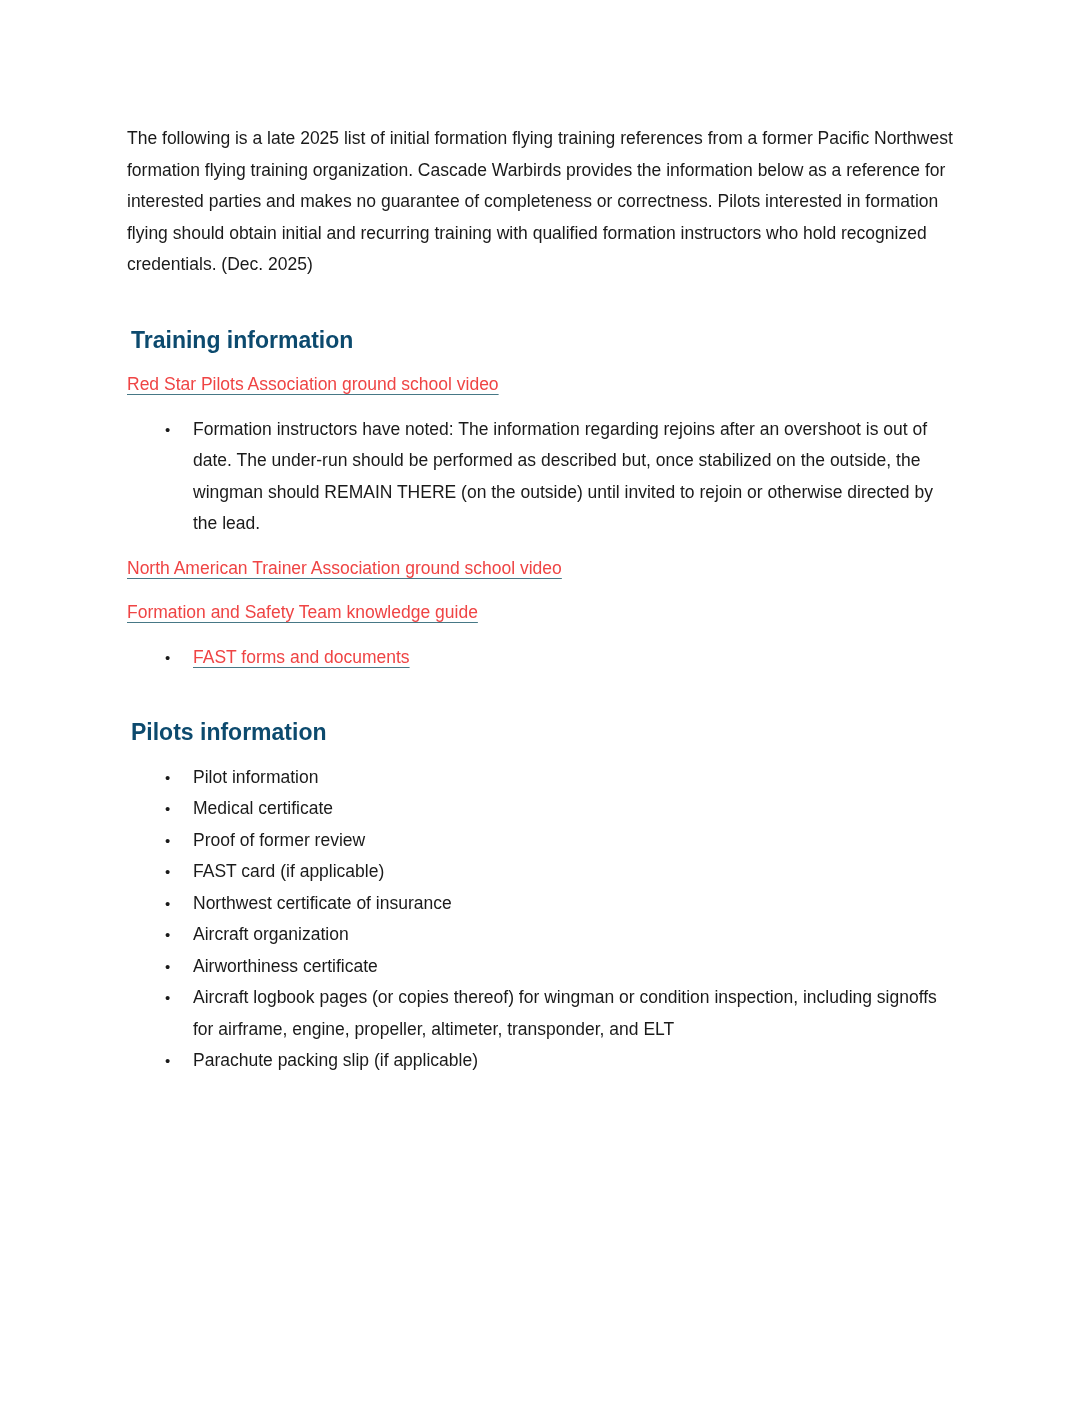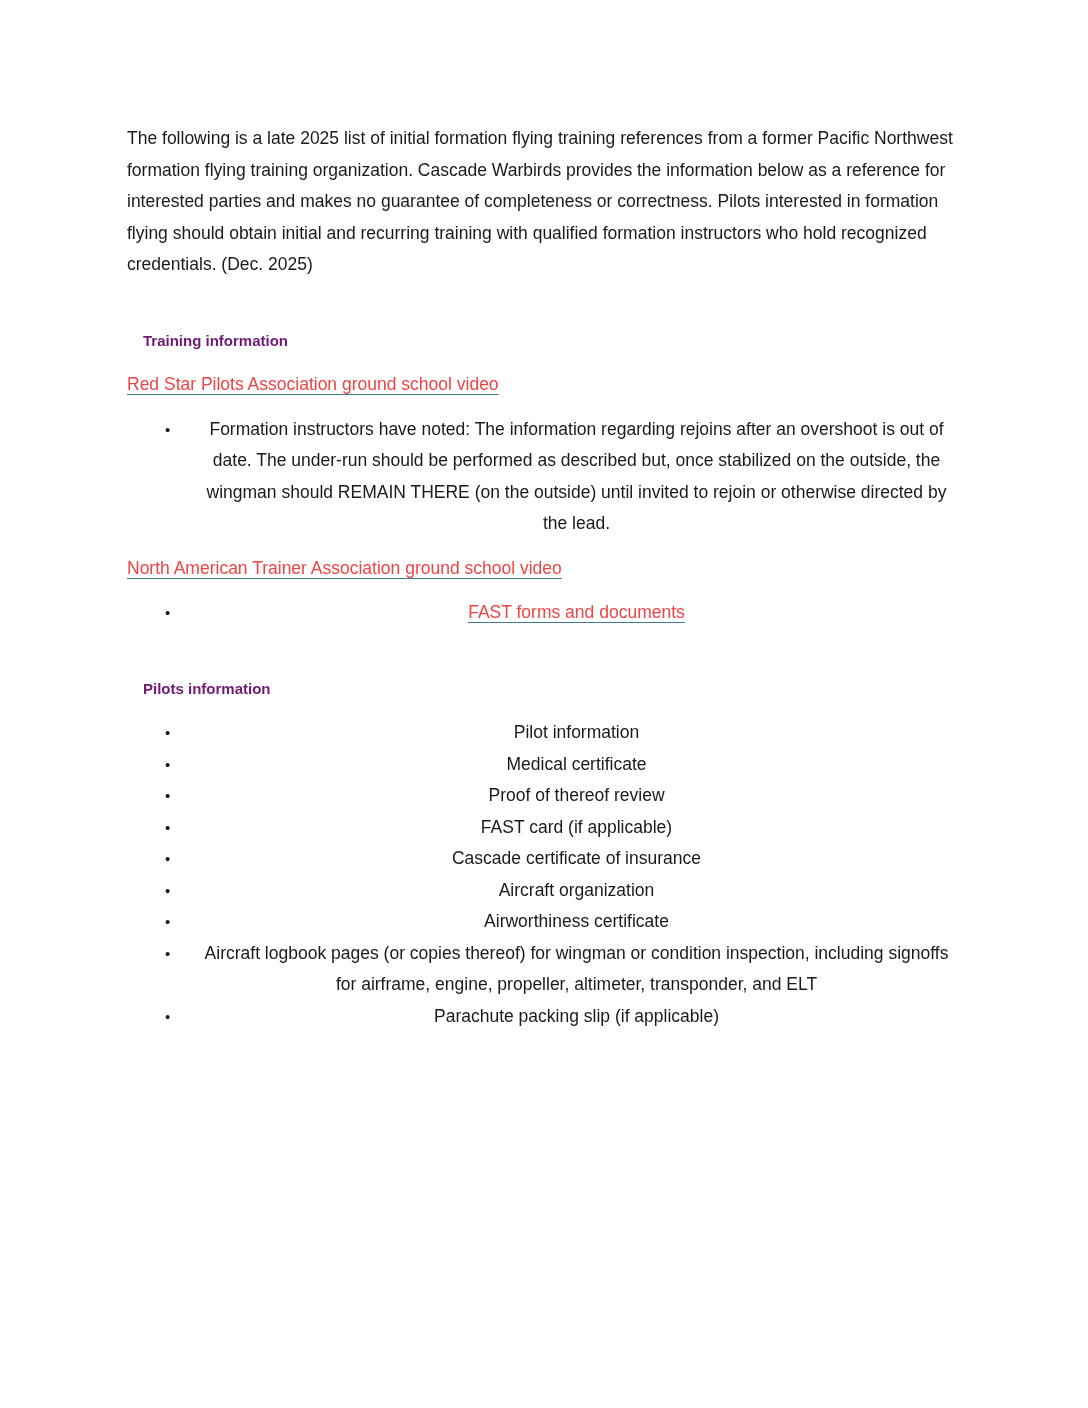--- a/index.html
+++ b/index.html
@@ -21,25 +21,25 @@
     padding: 123px 128px 4px 127px;
     background: #ffffff;
   }
   .body-text, .link-line {
     margin: 0 0 13px 0;
     font-size: 17.5px;
     line-height: 31.5px;
     font-weight: 400;
   }
   .heading {
-    margin: 44px 0 13px 16px;
-    font-size: 15px;
+    margin: 44px 0 13px 4px;
+    font-size: 23px;
     line-height: 31.5px;
     font-weight: 700;
-    color: #701a75;
+    color: #0c4a6e;
   }
   .doc-link {
     color: #ef4444;
     text-decoration: underline;
     text-decoration-color: #467886;
     text-underline-offset: 4px;
     text-decoration-thickness: 1px;
     cursor: pointer;
   }
   ul.bullet-list {
@@ -56,21 +56,20 @@
   }
   .bullet {
     flex: none;
     width: 28px;
     color: #1a1a1a;
     font-size: 15px;
     line-height: 31.5px;
   }
   .item-text {
     flex: 1 1 auto;
-    text-align: center;
   }
 </style>
 </head>
 <body>
 
 <div class="page">
 
   <p class="body-text">The following is a late 2025 list of initial formation flying training references from a former Pacific Northwest formation flying training organization. Cascade Warbirds provides the information below as a reference for interested parties and makes no guarantee of completeness or correctness. Pilots interested in formation flying should obtain initial and recurring training with qualified formation instructors who hold recognized credentials. (Dec. 2025)</p>
 
   <h2 class="heading">Training information</h2>
@@ -79,20 +78,21 @@
 
   <ul class="bullet-list">
     <li class="bullet-item">
       <span class="bullet">•</span>
       <span class="item-text">Formation instructors have noted: The information regarding rejoins after an overshoot is out of date. The under-run should be performed as described but, once stabilized on the outside, the wingman should REMAIN THERE (on the outside) until invited to rejoin or otherwise directed by the lead.</span>
     </li>
   </ul>
 
   <p class="link-line"><a class="doc-link">North American Trainer Association ground school video</a></p>
 
+  <p class="link-line"><a class="doc-link">Formation and Safety Team knowledge guide</a></p>
 
   <ul class="bullet-list">
     <li class="bullet-item">
       <span class="bullet">•</span>
       <span class="item-text"><a class="doc-link">FAST forms and documents</a></span>
     </li>
   </ul>
 
   <h2 class="heading">Pilots information</h2>
 
@@ -101,29 +101,29 @@
       <li class="bullet-item">
       <span class="bullet">•</span>
       <span class="item-text">Pilot information</span>
     </li>
       <li class="bullet-item">
       <span class="bullet">•</span>
       <span class="item-text">Medical certificate</span>
     </li>
       <li class="bullet-item">
       <span class="bullet">•</span>
-      <span class="item-text">Proof of thereof review</span>
+      <span class="item-text">Proof of former review</span>
     </li>
       <li class="bullet-item">
       <span class="bullet">•</span>
       <span class="item-text">FAST card (if applicable)</span>
     </li>
       <li class="bullet-item">
       <span class="bullet">•</span>
-      <span class="item-text">Cascade certificate of insurance</span>
+      <span class="item-text">Northwest certificate of insurance</span>
     </li>
       <li class="bullet-item">
       <span class="bullet">•</span>
       <span class="item-text">Aircraft organization</span>
     </li>
       <li class="bullet-item">
       <span class="bullet">•</span>
       <span class="item-text">Airworthiness certificate</span>
     </li>
       <li class="bullet-item">

